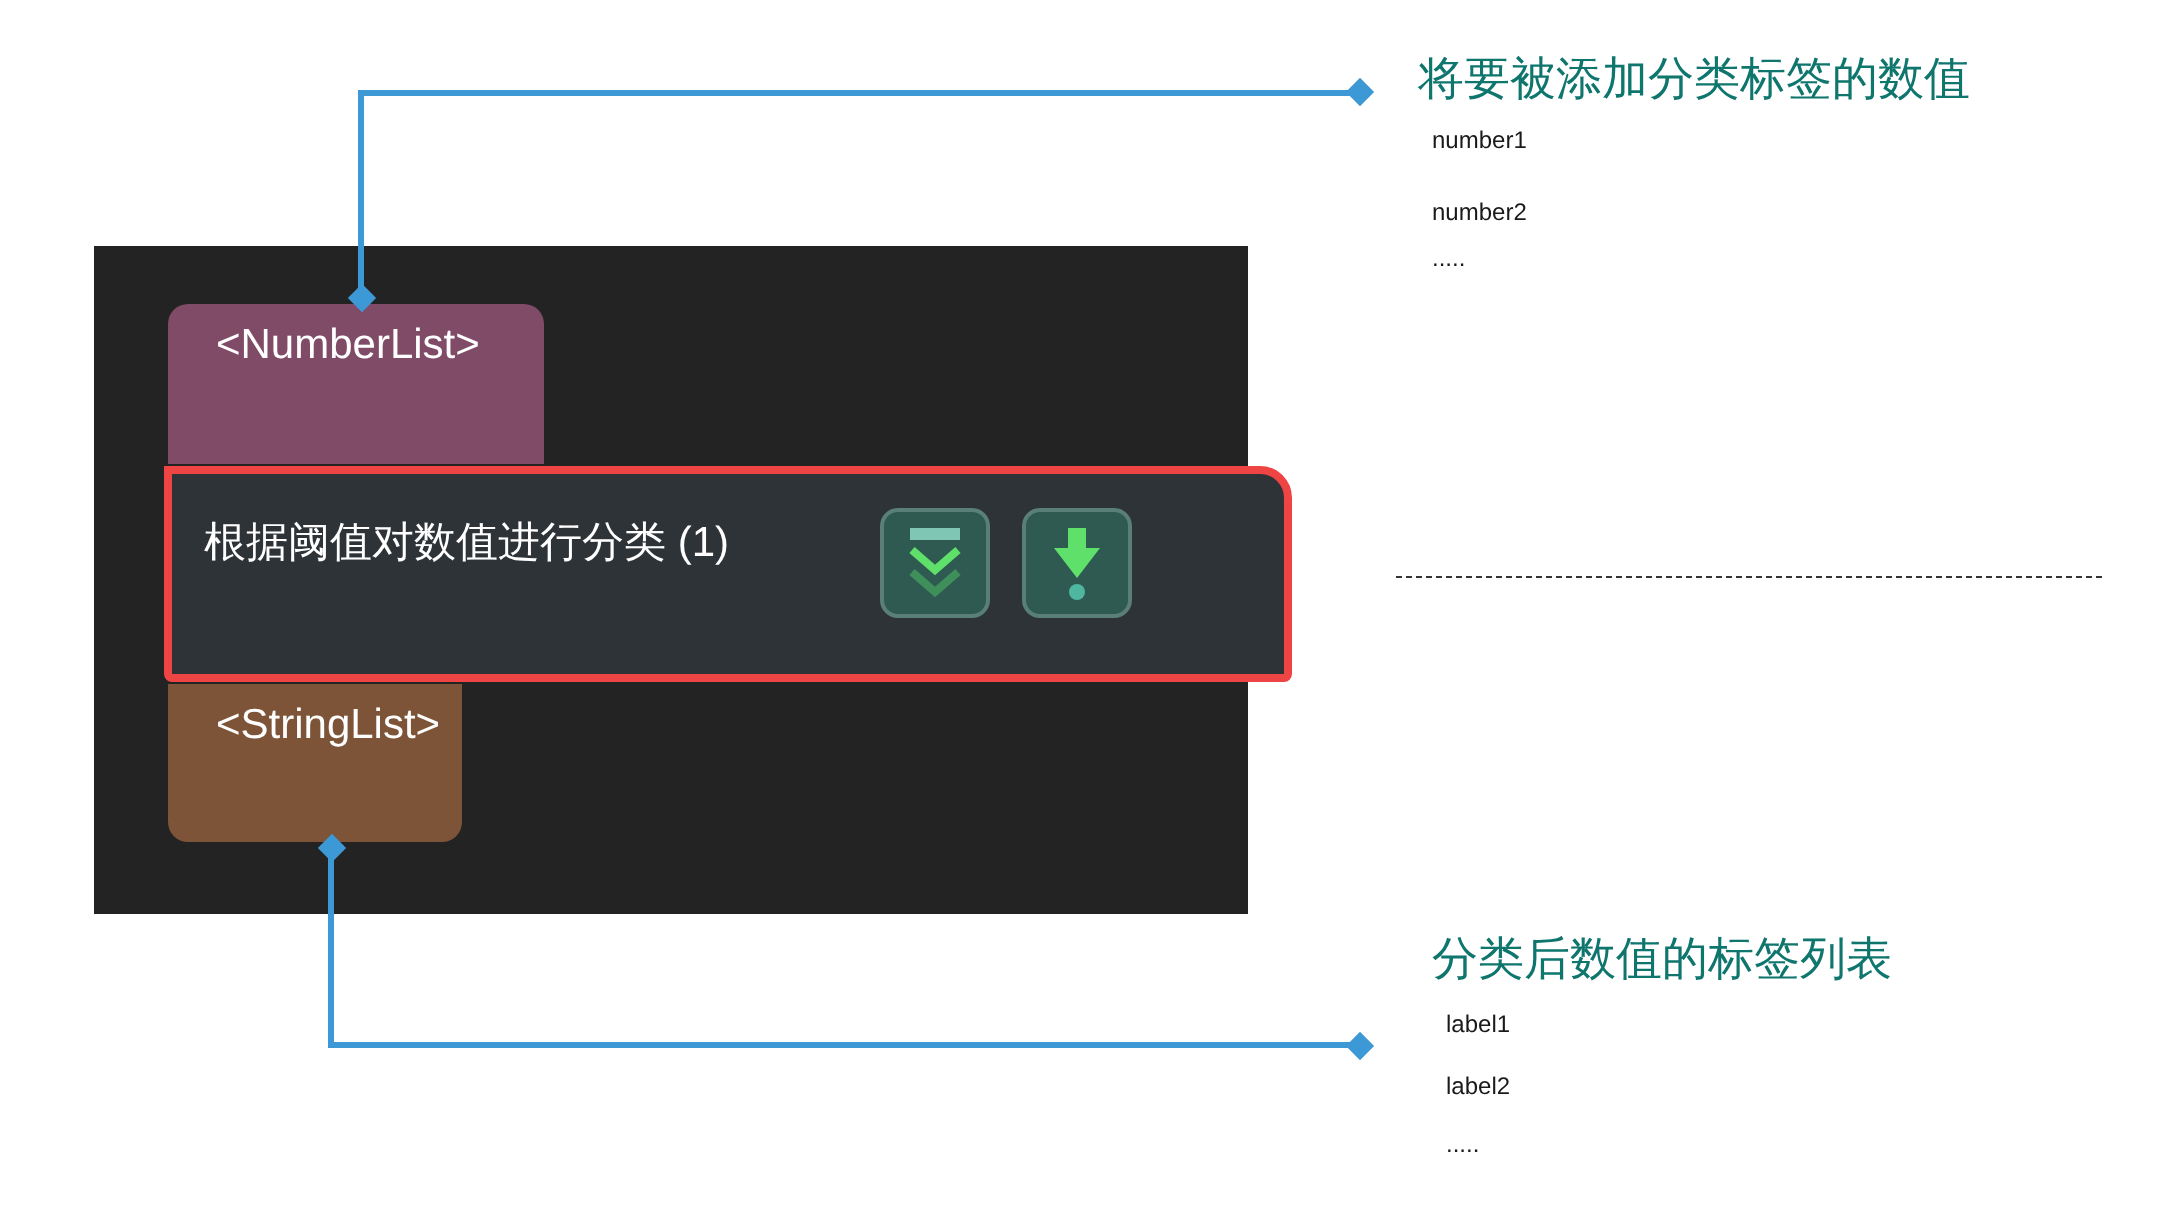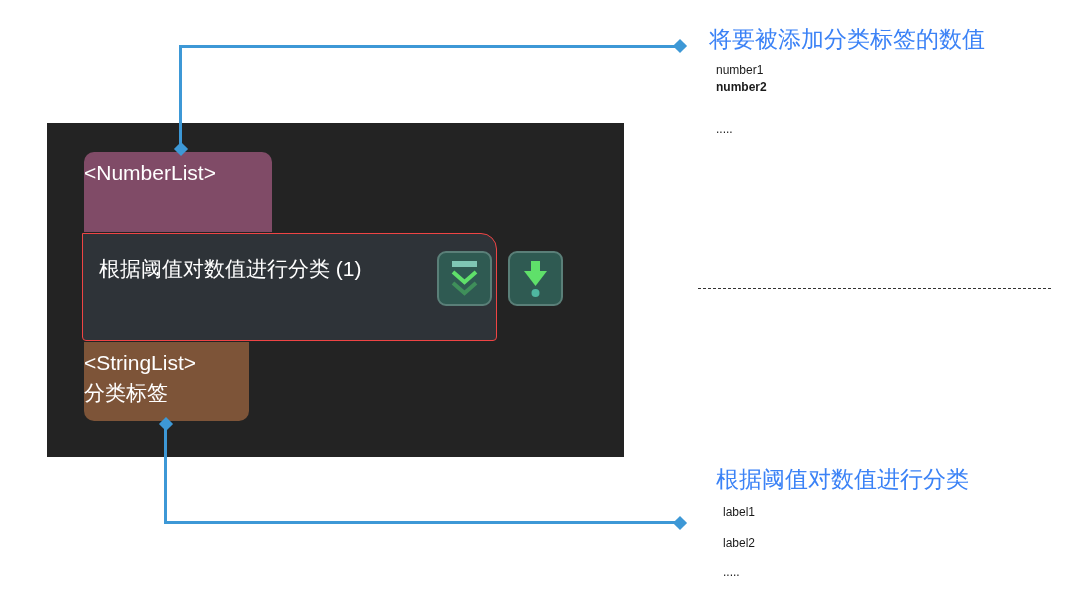--- a/index.html
+++ b/index.html
@@ -1,32 +1,32 @@
 <!DOCTYPE html>
 <html><head>
   <meta charset="utf-8">
   <style>
     html, body { margin: 0; padding: 0; background: #ffffff; }
     body { width: 1090px; height: 605px; position: relative; overflow: hidden;
            font-family: "Liberation Sans", "DejaVu Sans", sans-serif; }
     .canvas { position: absolute; left: 47px; top: 123px; width: 577px; height: 334px; background: #232323; }
-    .port-block { position: absolute; color: #ffffff; font-size: 21px; line-height: 30px; padding: 6px 0; box-sizing: border-box; }
+    .port-block { position: absolute; color: #ffffff; font-size: 21px; line-height: 30px; padding: 6px 24px; box-sizing: border-box; }
     .port-in { left: 84px; top: 152px; width: 188px; height: 80px; background: #804b67; border-radius: 10px 10px 0 0; }
-    .port-out { left: 84px; top: 342px; width: 165px; height: 79px; background: #7d5438; border-radius: 0 0 10px 10px; }
-    .node { position: absolute; left: 82px; top: 233px; width: 415px; height: 108px; background: #2e3338;
-            border: 1px solid #ef4444; border-radius: 0 16px 4px 4px; box-sizing: border-box; }
+    .port-out { left: 84px; top: 342px; width: 147px; height: 79px; background: #7d5438; border-radius: 0 0 10px 10px; }
+    .node { position: absolute; left: 82px; top: 233px; width: 564px; height: 108px; background: #2e3338;
+            border: 4px solid #ef4444; border-radius: 0 16px 4px 4px; box-sizing: border-box; }
     .node-title { position: absolute; left: 16px; top: 20px; color: #ffffff; font-size: 21px; line-height: 30px; }
     .icon-btn { position: absolute; top: 17px; width: 55px; height: 55px; border-radius: 9px; background: #2f5a52;
                 border: 2px solid #5a7f78; box-sizing: border-box; }
     .btn1 { left: 354px; }
     .btn2 { left: 425px; }
     .icon-btn svg { position: absolute; left: 0; top: 0; }
     .wire { position: absolute; background: #3d98d6; }
     .diamond { position: absolute; width: 10px; height: 10px; background: #3d98d6; transform: rotate(45deg); }
-    .desc-title { position: absolute; color: #3b82f6; font-size: 23px; line-height: 30px; }
+    .desc-title { position: absolute; color: #0f766e; font-size: 23px; line-height: 30px; }
     .desc-item { position: absolute; color: #1a1a1a; font-size: 12px; line-height: 22px; }
     .dotted { position: absolute; left: 698px; top: 288px; width: 353px; height: 0; border-top: 1px dashed #333; }
   </style>
 </head>
 <body>
 
 <div class="canvas"></div>
 
 <div class="port-block port-in">
   <div>&lt;NumberList&gt;</div>
@@ -45,36 +45,35 @@
     <svg width="51" height="51" viewBox="0 0 51 51">
       <rect x="21" y="8" width="9" height="10" fill="#5fe06a"></rect>
       <polygon points="14,18 37,18 25.5,33" fill="#5fe06a"></polygon>
       <circle cx="25.5" cy="40" r="4" fill="#4fb7a0"></circle>
     </svg>
   </div>
 </div>
 
 <div class="port-block port-out">
   <div>&lt;StringList&gt;</div>
-  <div>分类标签</div>
 </div>
 
 <div class="wire" style="left:179px; top:45px; width:3px; height:104px;"></div>
 <div class="wire" style="left:179px; top:45px; width:502px; height:3px;"></div>
 <div class="diamond" style="left:176px; top:144px;"></div>
 <div class="diamond" style="left:675px; top:41px;"></div>
 
 <div class="wire" style="left:164px; top:424px; width:3px; height:100px;"></div>
 <div class="wire" style="left:164px; top:521px; width:517px; height:3px;"></div>
 <div class="diamond" style="left:161px; top:419px;"></div>
 <div class="diamond" style="left:675px; top:518px;"></div>
 
 <div class="desc-title" style="left:709px; top:24px;">将要被添加分类标签的数值</div>
 <div class="desc-item" style="left:716px; top:59px;">number1</div>
-<div class="desc-item" style="left:716px; top:76px;font-weight:bold;">number2</div>
+<div class="desc-item" style="left:716px; top:95px;">number2</div>
 <div class="desc-item" style="left:716px; top:118px;">.....</div>
 
 <div class="dotted"></div>
 
-<div class="desc-title" style="left:716px; top:464px;">根据阈值对数值进行分类</div>
+<div class="desc-title" style="left:716px; top:464px;">分类后数值的标签列表</div>
 <div class="desc-item" style="left:723px; top:501px;text-align:center;">label1</div>
 <div class="desc-item" style="left:723px; top:532px;text-align:center;">label2</div>
 <div class="desc-item" style="left:723px; top:561px;">.....</div>
 
 </body></html>

